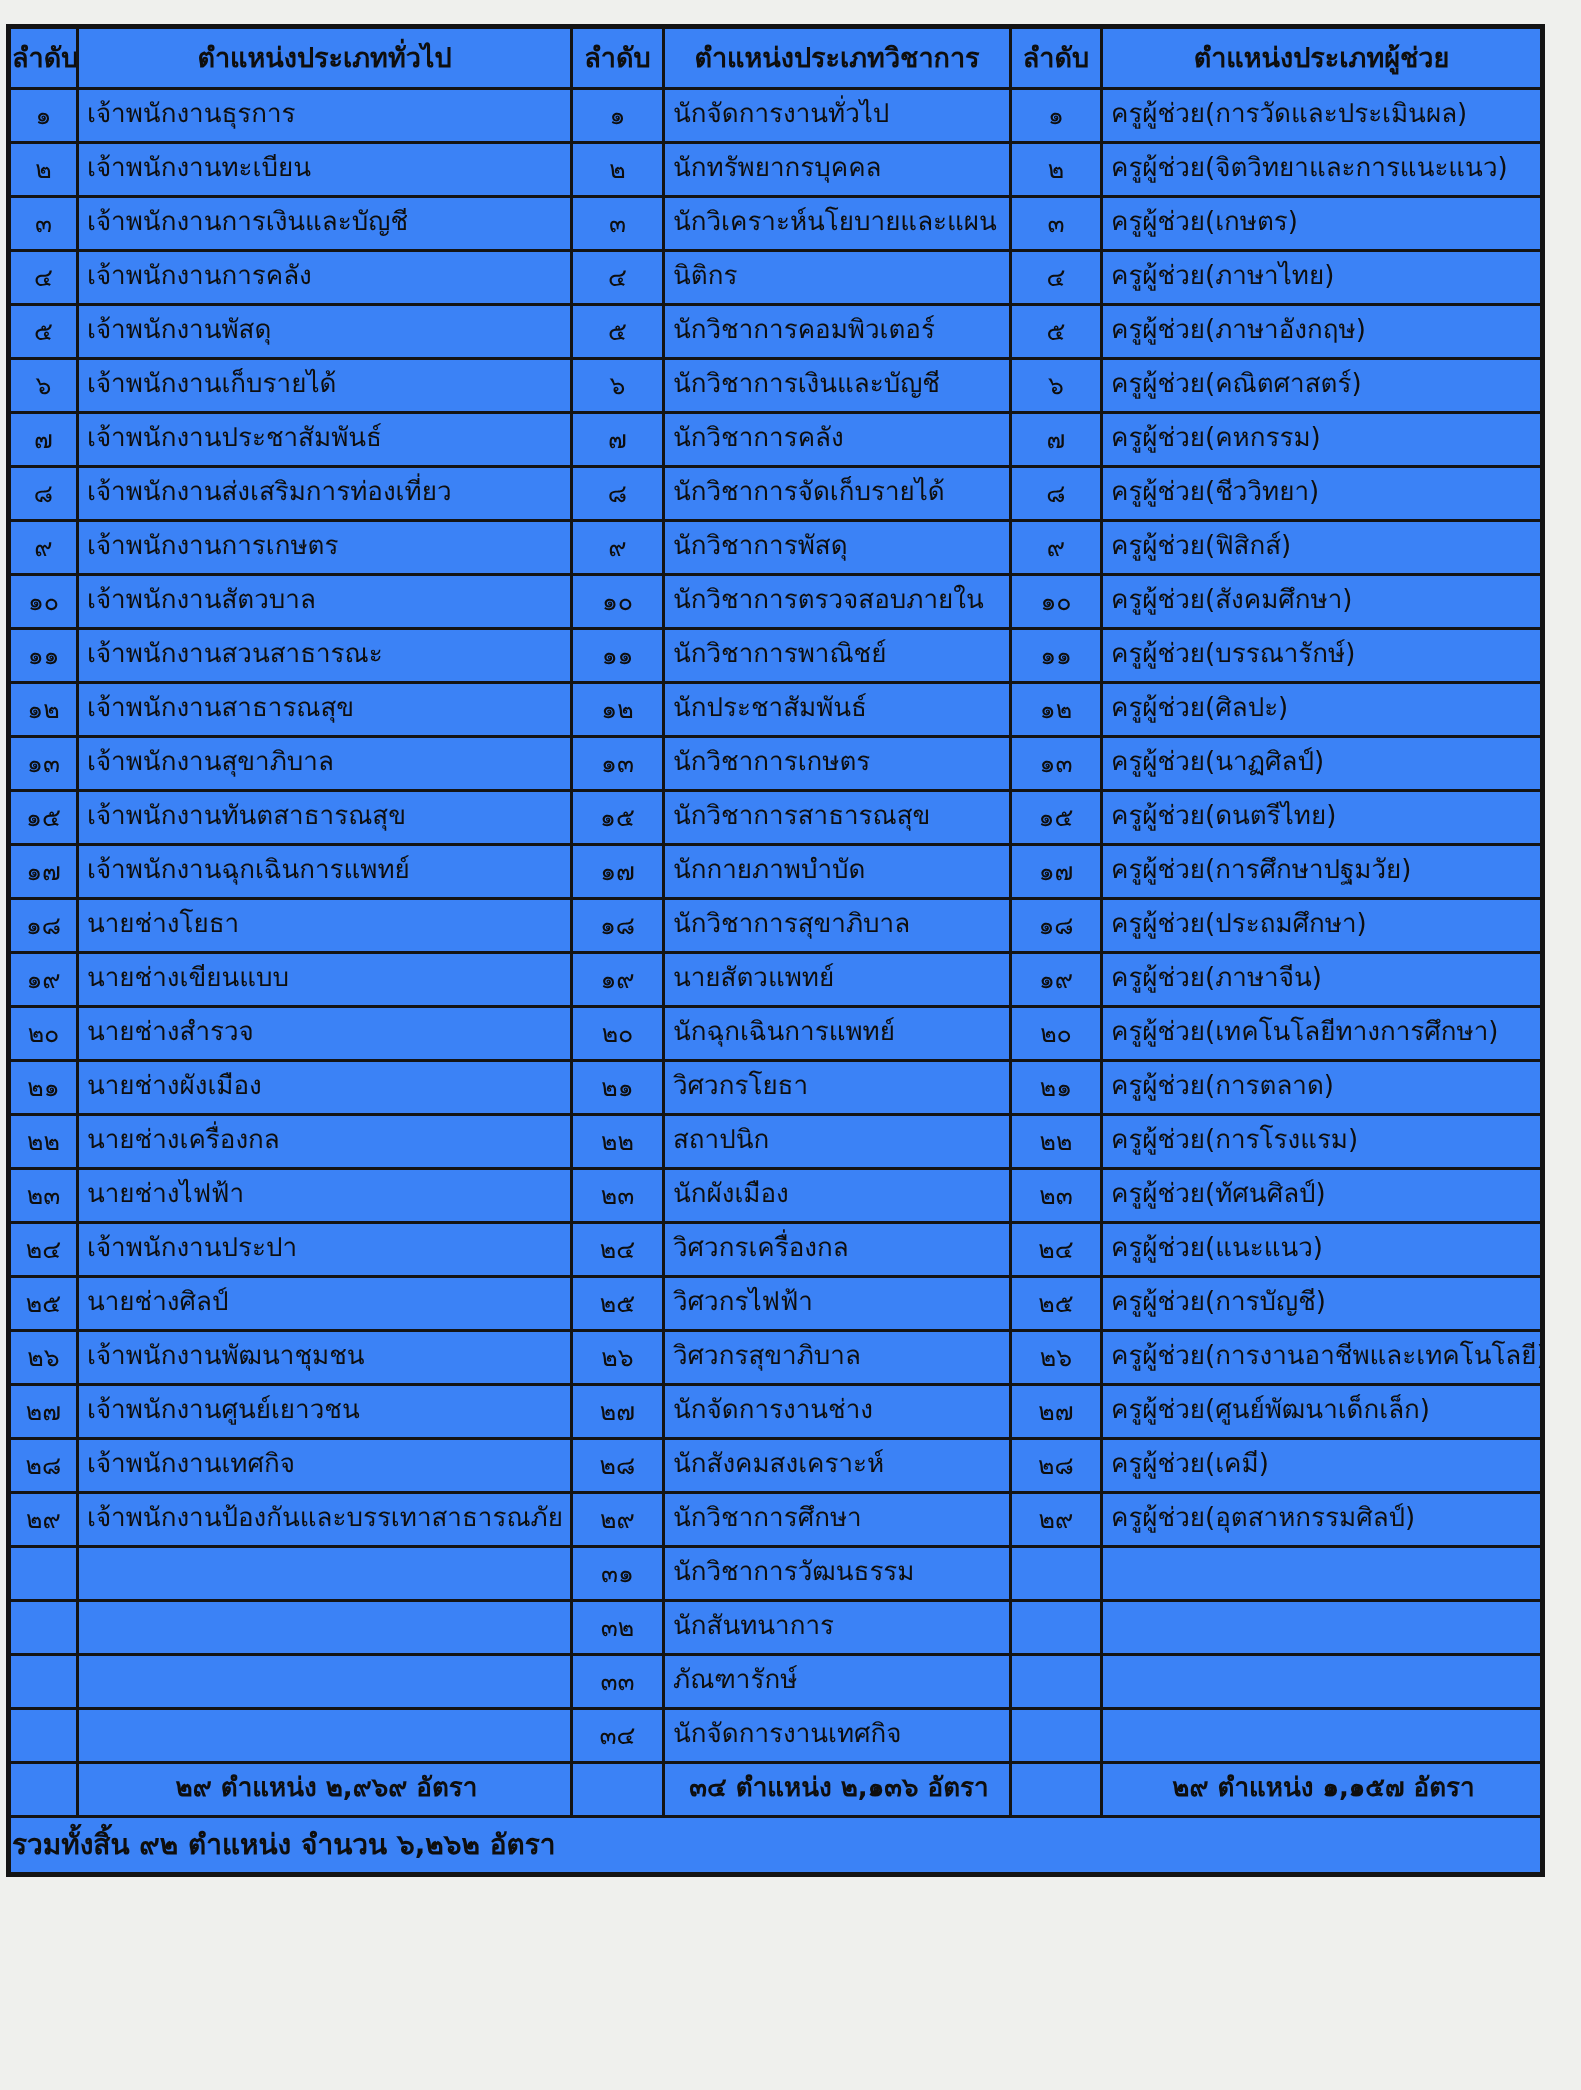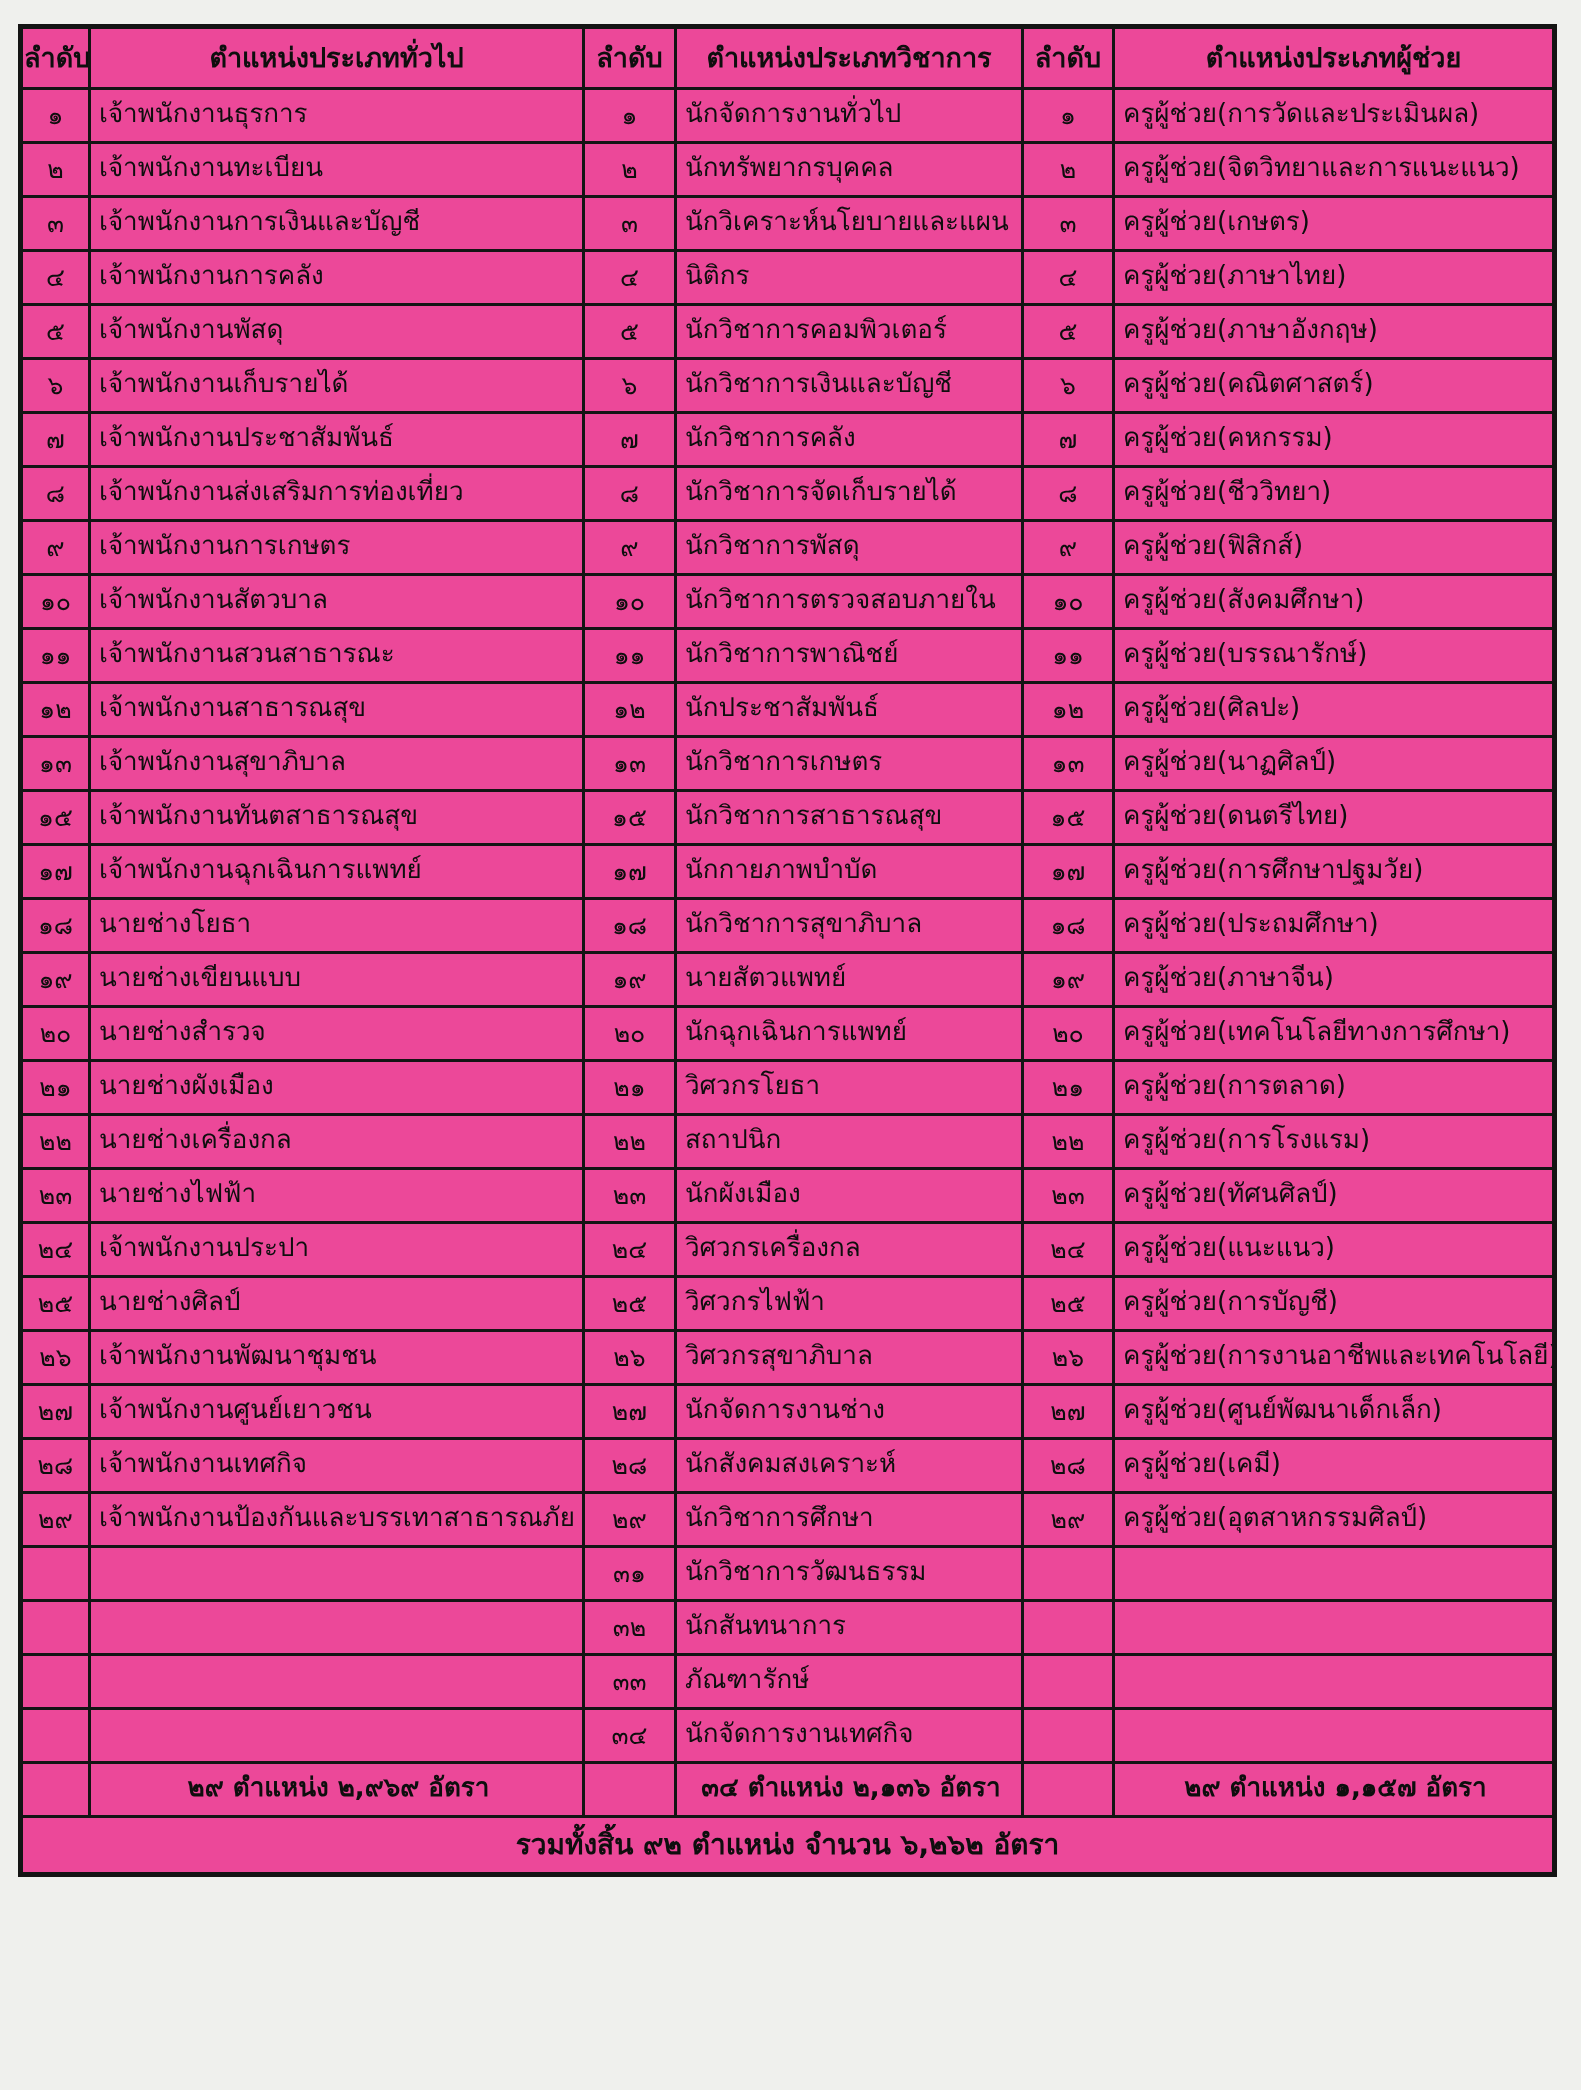--- a/index.html
+++ b/index.html
@@ -10,26 +10,26 @@
   }
   .page {
     position: relative;
     width: 1581px;
     height: 2090px;
     background: #eff0ed;
     overflow: hidden;
   }
   table.position-table {
     position: absolute;
-    left: 18px;
+    left: 6px;
     top: 24px;
     width: 1534px;
     border-collapse: collapse;
     table-layout: fixed;
-    background: #ec4899;
+    background: #3b82f6;
   }
   table.position-table td, table.position-table th {
     border: 3px solid #141414;
     color: #0e0e0e;
     overflow: hidden;
     white-space: nowrap;
   }
   table.position-table { border: 5px solid #141414; }
   th.hdr {
     height: 56px;
@@ -58,21 +58,20 @@
     font-size: 26px;
     text-align: center;
     vertical-align: middle;
     padding: 0 6px 4px 10px;
     height: 46px;
     line-height: 1.1;
   }
   td.total-cell {
     font-weight: bold;
     font-size: 28px;
-    text-align: center;
     vertical-align: middle;
     height: 52px;
     line-height: 1.1;
   }
 </style>
 </head>
 <body>
 
 <div class="page">
   <table class="position-table">

